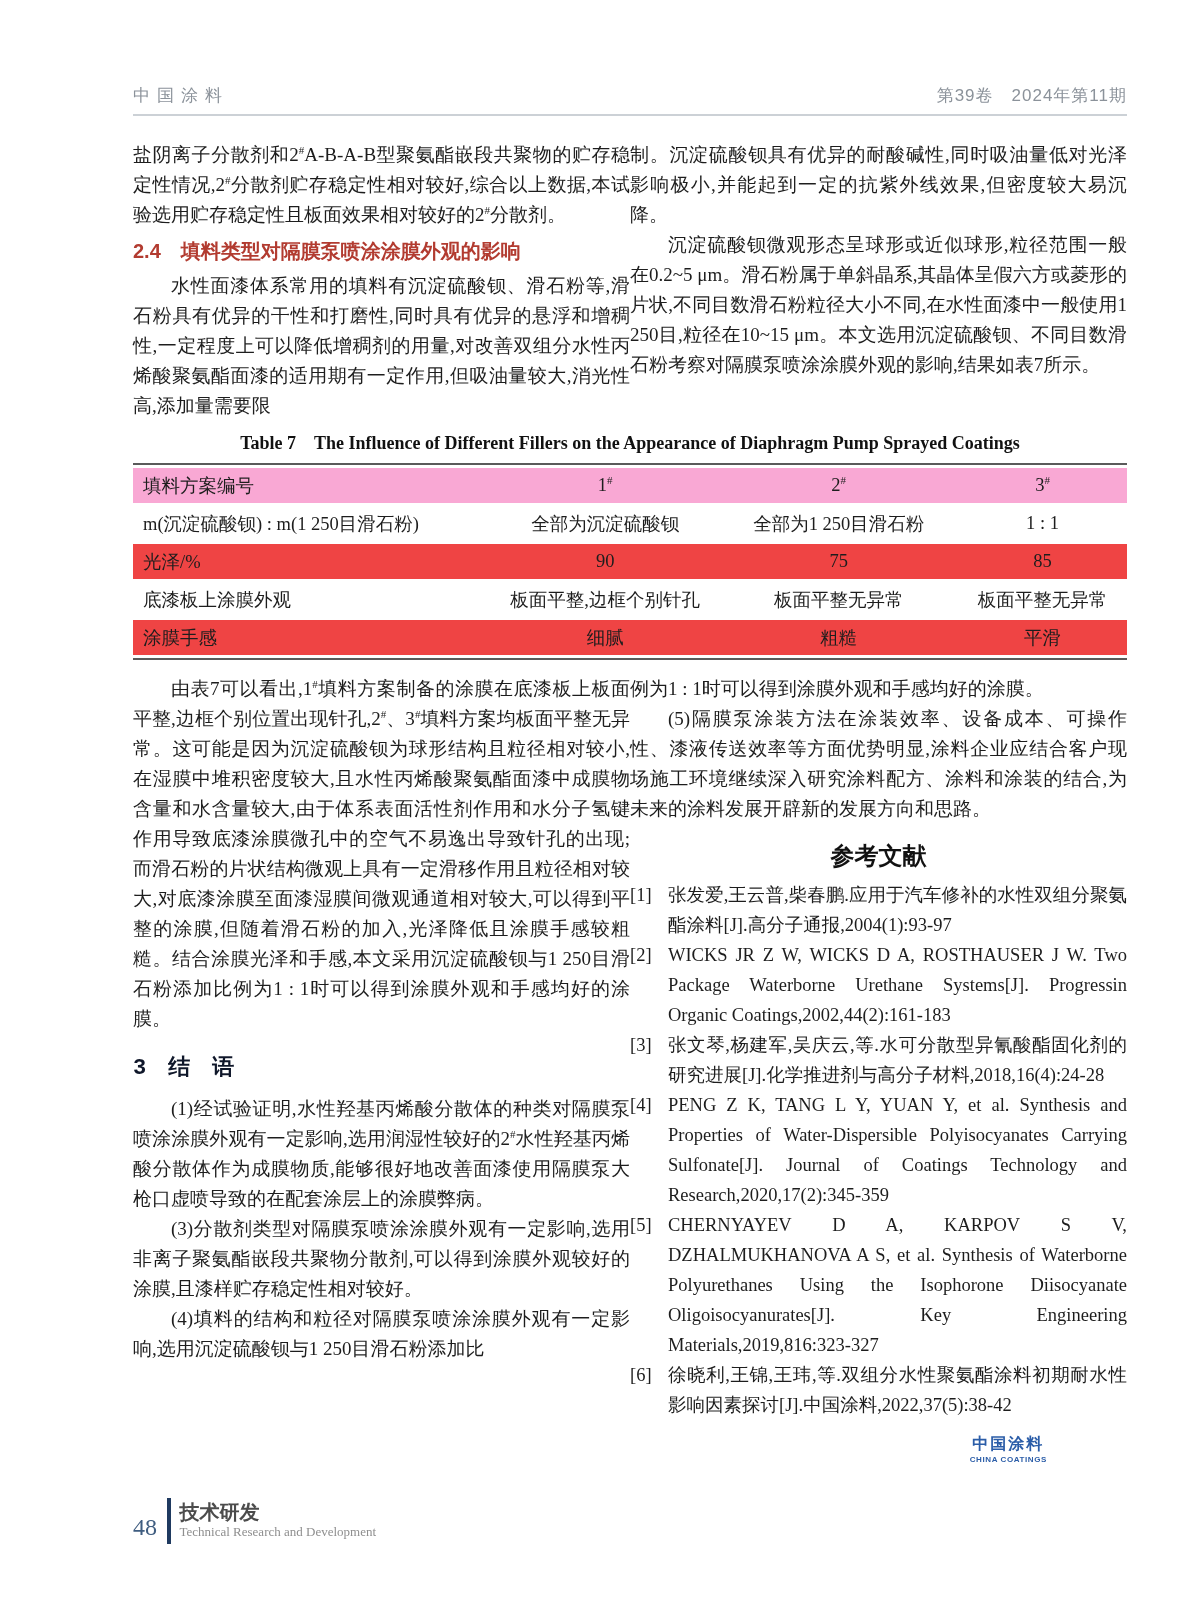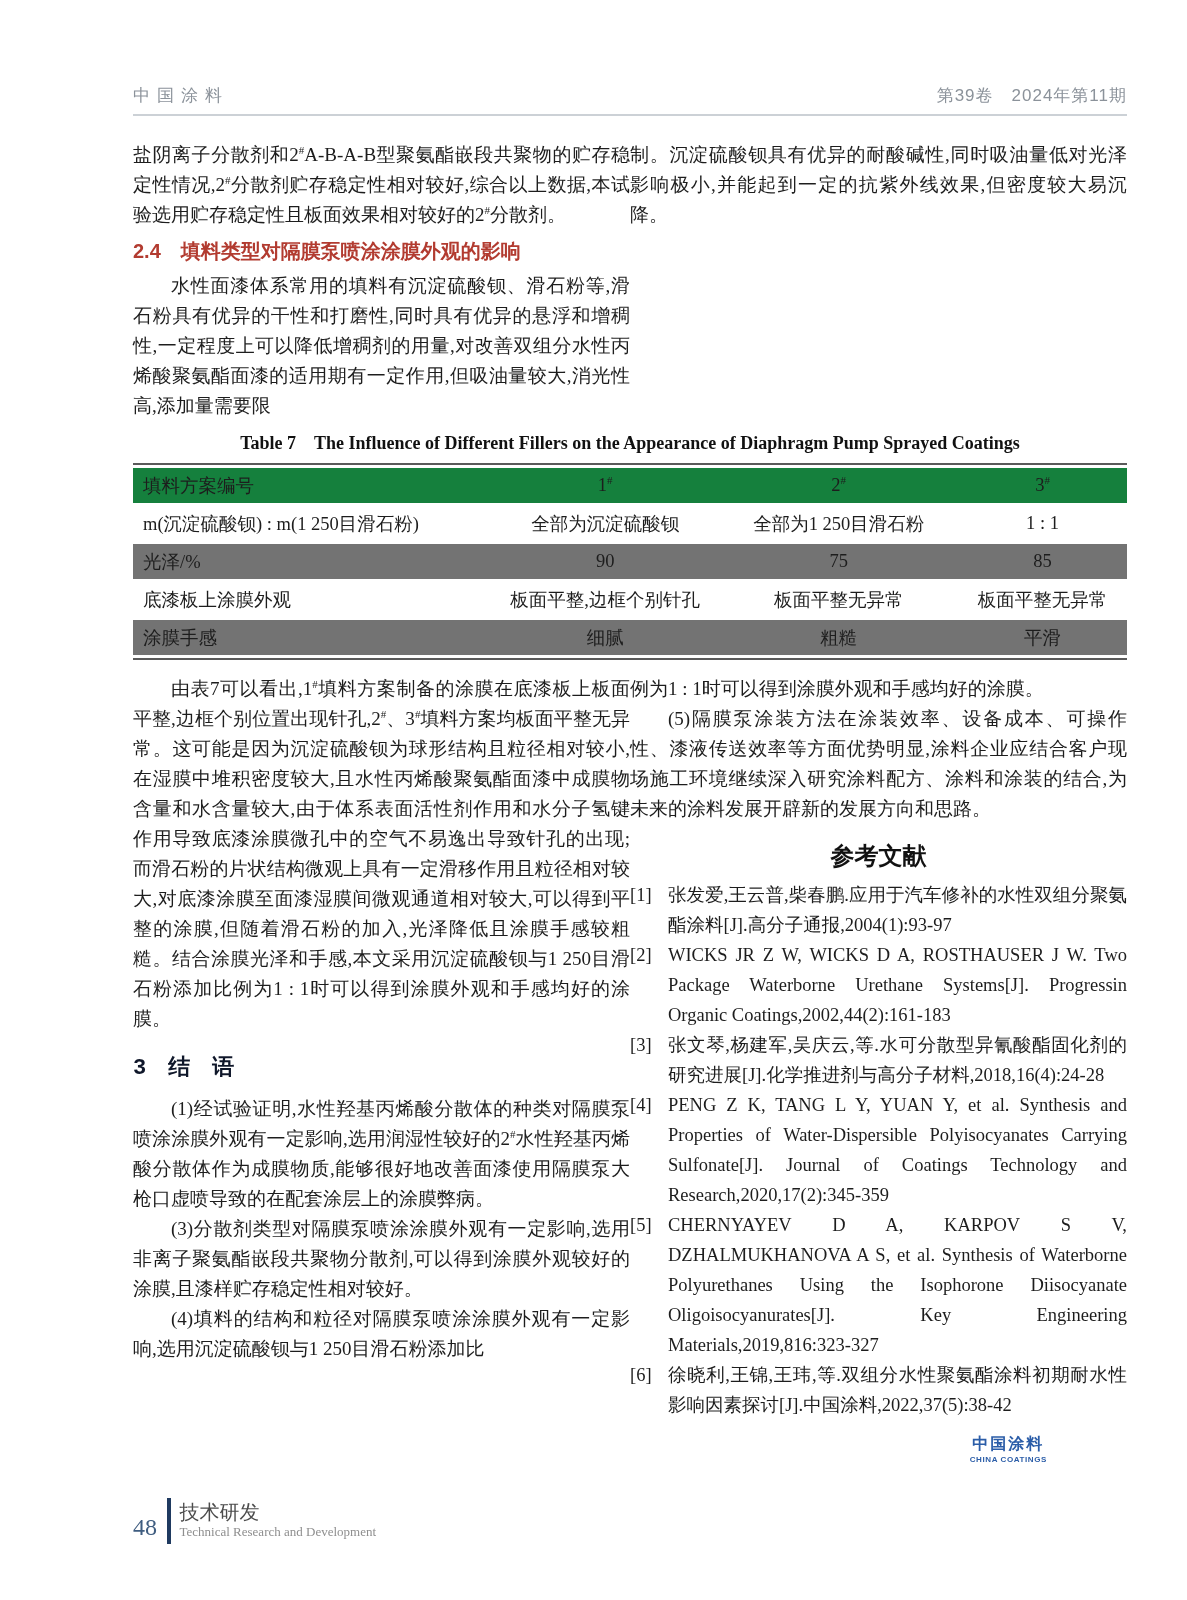--- a/index.html
+++ b/index.html
@@ -31,43 +31,43 @@
 
   
   .table-block{margin-top:10px;}
   .tcap-zh{text-align:center; font-family:"Liberation Sans","DejaVu Sans",sans-serif;
     font-weight:bold; font-size:18.5px; color:#111;}
   .tcap-en{text-align:center; font-weight:bold; font-size:18px; margin-top:5px; color:#111;}
   table.t7{width:100%; border-collapse:separate; border-spacing:0 3px; margin-top:8px;
     border-top:2.5px solid #5a5a5a; border-bottom:2.5px solid #5a5a5a; font-size:18.5px;}
   table.t7 td{height:33px; padding:1px 6px; text-align:center; vertical-align:middle;}
   table.t7 td.c0{text-align:left; padding-left:10px;}
-  tr.thead td{background:#15803d;margin-left:30px;}
-  tr.stripe td{background:#737373;}
+  tr.thead td{background:#f9a8d4;margin-left:30px;}
+  tr.stripe td{background:#ef4444;}
   tr.plain td{background:#ffffff;}
 
   
   .refs-title{text-align:center; font-family:"Liberation Sans","DejaVu Sans",sans-serif;
     font-weight:bold; font-size:24px; margin:16px 0 8px; color:#111;}
   .ref{display:flex; font-size:18.5px; line-height:30px; text-align:justify;}
   .ref-num{flex:none; width:38px;}
   .ref-text{flex:1; min-width:0;}
 
   
   .logo{position:absolute; right:140px; bottom:136px; text-align:center;
     font-family:"Liberation Sans","DejaVu Sans",sans-serif; color:#2b5da8;}
   .logo-zh{font-size:16px; font-weight:bold; letter-spacing:2px; line-height:1.1;}
   .logo-en{font-size:8px; font-weight:bold; letter-spacing:0.6px; margin-top:2px;}
 
   
   .pg-footer{position:absolute; left:133px; bottom:56px; display:flex; align-items:center;}
   .pg-num{font-size:24px; color:#3f5d80; margin-right:10px; position:relative; top:6px;}
   .bar{width:3.5px; height:46px; background:#1f3a60; margin-right:9px;}
   .f-col{display:flex; flex-direction:column; justify-content:center;}
-  .f-zh{font-family:"Liberation Sans","DejaVu Sans",sans-serif; font-weight:normal;
+  .f-zh{font-family:"Liberation Sans","DejaVu Sans",sans-serif; font-weight:bold;
     font-size:20px; color:#4c4c4c; line-height:1.15;}
   .f-en{font-size:13px; color:#8e8e8e; line-height:1.3;}
 </style>
 </head>
 <body>
 
 <div class="page">
 
   <div class="pg-header">
     <span class="journal-name">中国涂料</span>
@@ -76,20 +76,21 @@
   <div class="rule"></div>
 
   <div class="cols section-top">
     <div class="col">
       <p class="body-p">盐阴离子分散剂和2<sup>#</sup>A-B-A-B型聚氨酯嵌段共聚物的贮存稳定性情况,2<sup>#</sup>分散剂贮存稳定性相对较好,综合以上数据,本试验选用贮存稳定性且板面效果相对较好的2<sup>#</sup>分散剂。</p>
       <h3 class="h24">2.4　填料类型对隔膜泵喷涂涂膜外观的影响</h3>
       <p class="body-p indent">水性面漆体系常用的填料有沉淀硫酸钡、滑石粉等,滑石粉具有优异的干性和打磨性,同时具有优异的悬浮和增稠性,一定程度上可以降低增稠剂的用量,对改善双组分水性丙烯酸聚氨酯面漆的适用期有一定作用,但吸油量较大,消光性高,添加量需要限</p>
     </div>
     <div class="col">
       <p class="body-p">制。沉淀硫酸钡具有优异的耐酸碱性,同时吸油量低对光泽影响极小,并能起到一定的抗紫外线效果,但密度较大易沉降。</p>
+      <p class="body-p indent">沉淀硫酸钡微观形态呈球形或近似球形,粒径范围一般在0.2~5 μm。滑石粉属于单斜晶系,其晶体呈假六方或菱形的片状,不同目数滑石粉粒径大小不同,在水性面漆中一般使用1 250目,粒径在10~15 μm。本文选用沉淀硫酸钡、不同目数滑石粉考察对隔膜泵喷涂涂膜外观的影响,结果如表7所示。</p>
     </div>
   </div>
 
   <div class="table-block">
     <div class="tcap-en">Table 7　The Influence of Different Fillers on the Appearance of Diaphragm Pump Sprayed Coatings</div>
     <table class="t7">
       <colgroup>
           <col style="width:36%">
           <col style="width:23%">
           <col style="width:24%">

